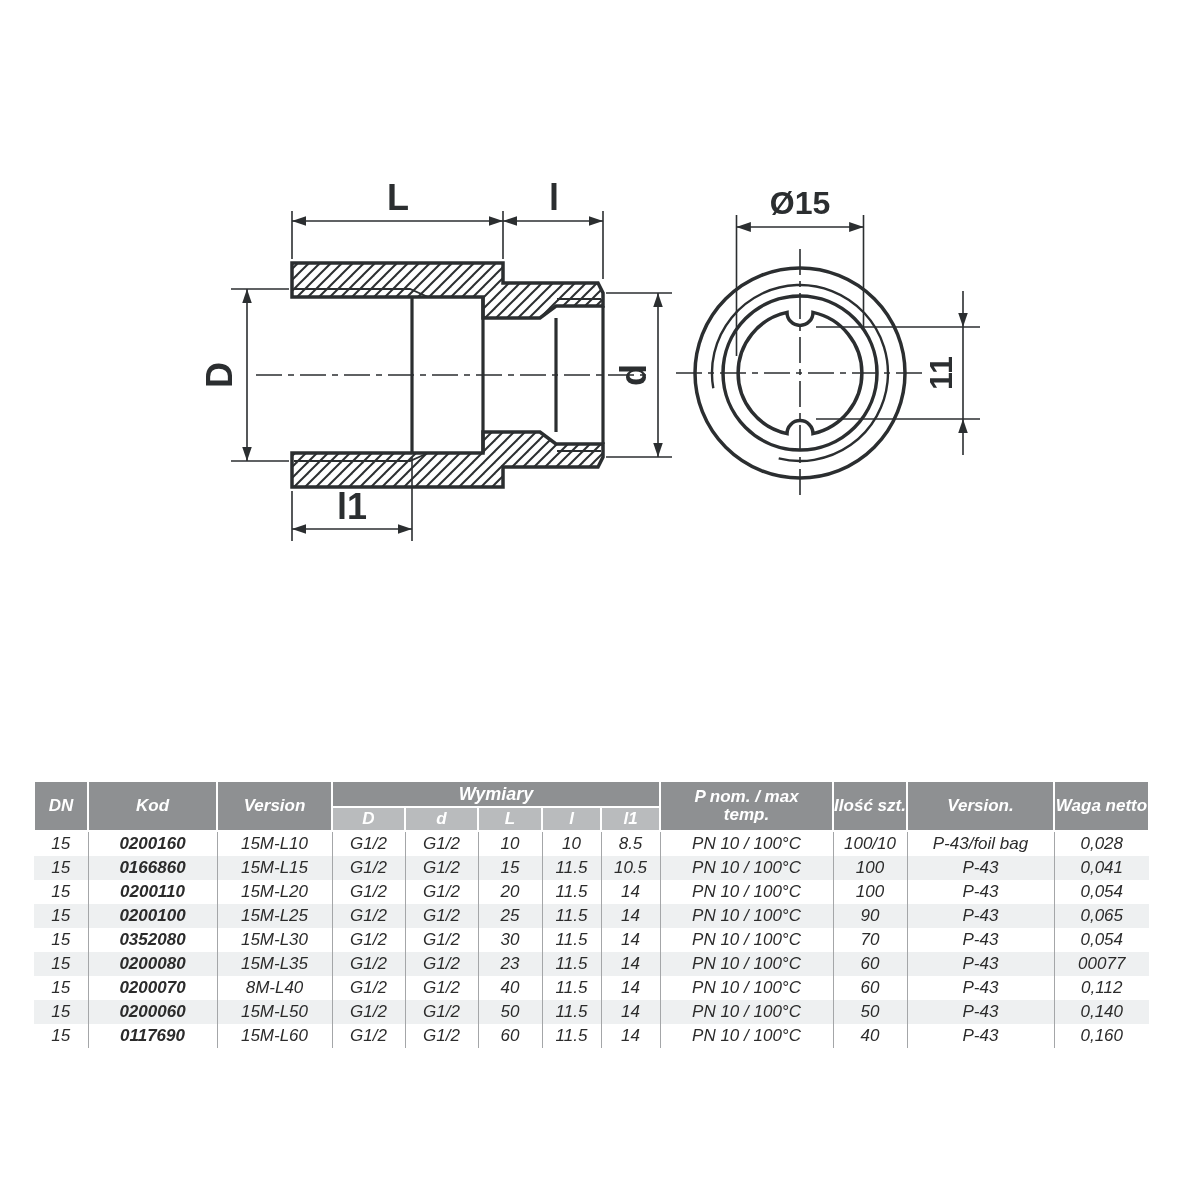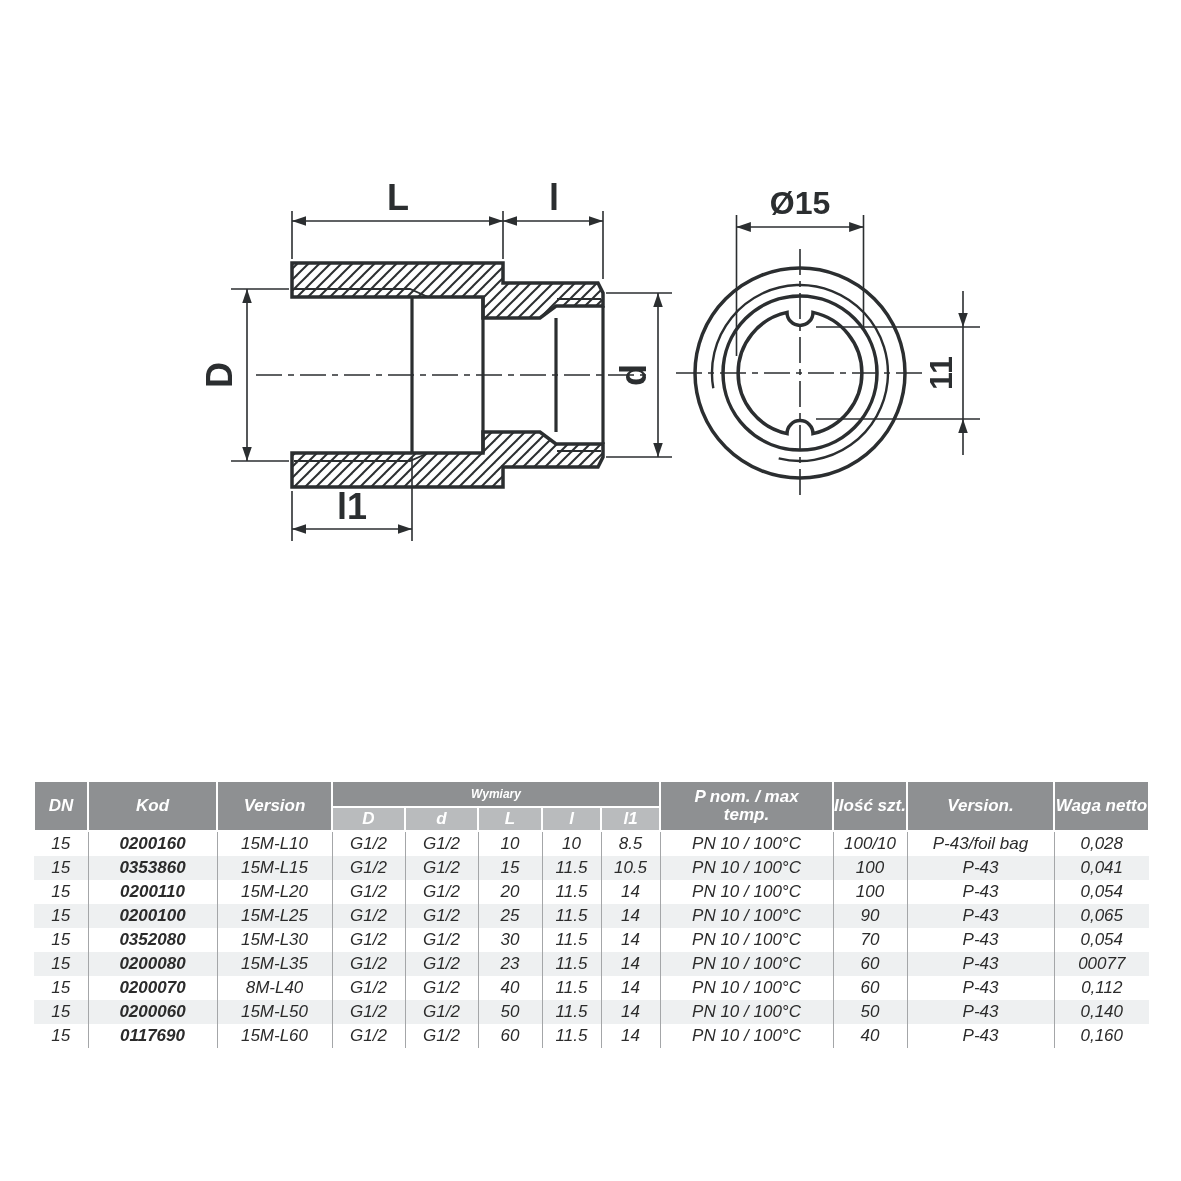--- a/index.html
+++ b/index.html
@@ -17,21 +17,21 @@
     border-collapse:collapse;table-layout:fixed;width:1115px;
     font-size:17px;color:#2b2b2b;font-style:italic;
   }
   table.spec thead th{
     background:var(--header-bg,#8e9092);color:#fff;font-weight:bold;
     border:2px solid #fff;padding:0;font-size:17px;line-height:18px;
   }
   table.spec thead tr.main th{height:24px;}
   table.spec thead th.span2{height:50px;}
   table.spec thead tr.sub th{background:var(--subheader-bg,#b9bbbd);height:22px;}
-  table.spec thead th.wymiary{font-size:12px;}
+  table.spec thead th.wymiary{font-size:18px;}
   table.spec tbody td{
     border-left:1px solid #a4a6a8;text-align:center;vertical-align:middle;
     height:24px;padding:0;white-space:nowrap;
   }
   table.spec tbody td:first-child{border-left:none;}
   table.spec tbody tr.alt{background:var(--row-alt-bg,#eef0f1);}
   table.spec tbody td.kod{font-weight:bold;margin-left:14px;}
 </style>
 </head>
 <body>
@@ -180,21 +180,21 @@
             <td>10</td>
             <td>10</td>
             <td>8.5</td>
             <td>PN 10 / 100°C</td>
             <td>100/10</td>
             <td>P-43/foil bag</td>
             <td>0,028</td>
           </tr>
           <tr class="alt">
             <td>15</td>
-            <td class="kod">0353860</td>
+            <td class="kod">0166860</td>
             <td>15M-L15</td>
             <td>G1/2</td>
             <td>G1/2</td>
             <td>15</td>
             <td>11.5</td>
             <td>10.5</td>
             <td>PN 10 / 100°C</td>
             <td>100</td>
             <td>P-43</td>
             <td>0,041</td>

